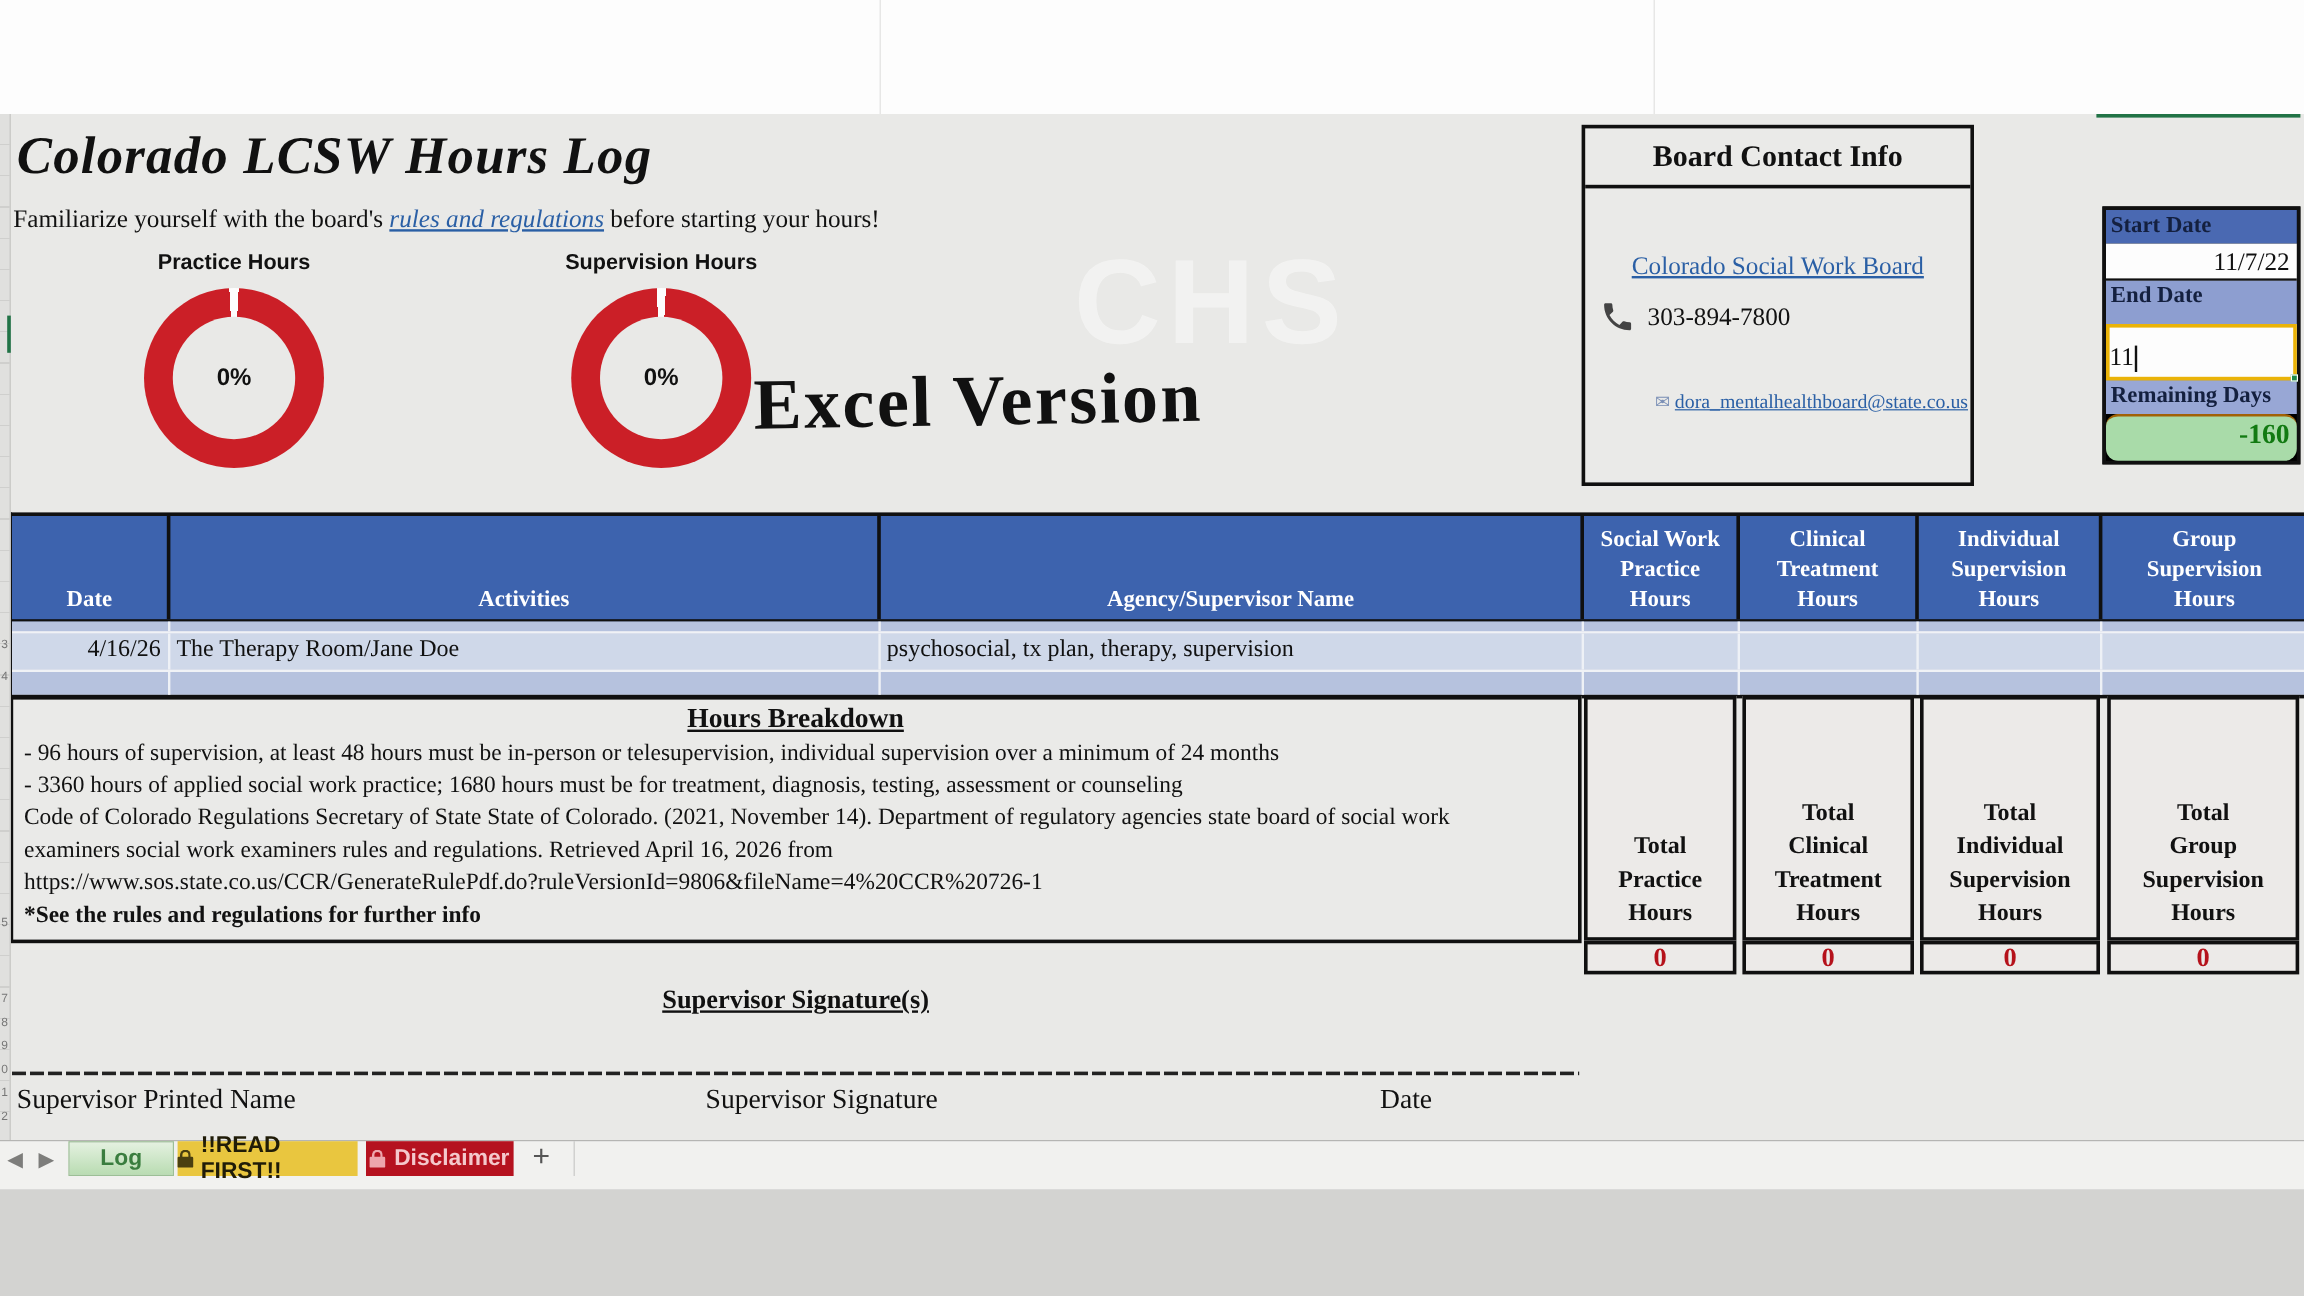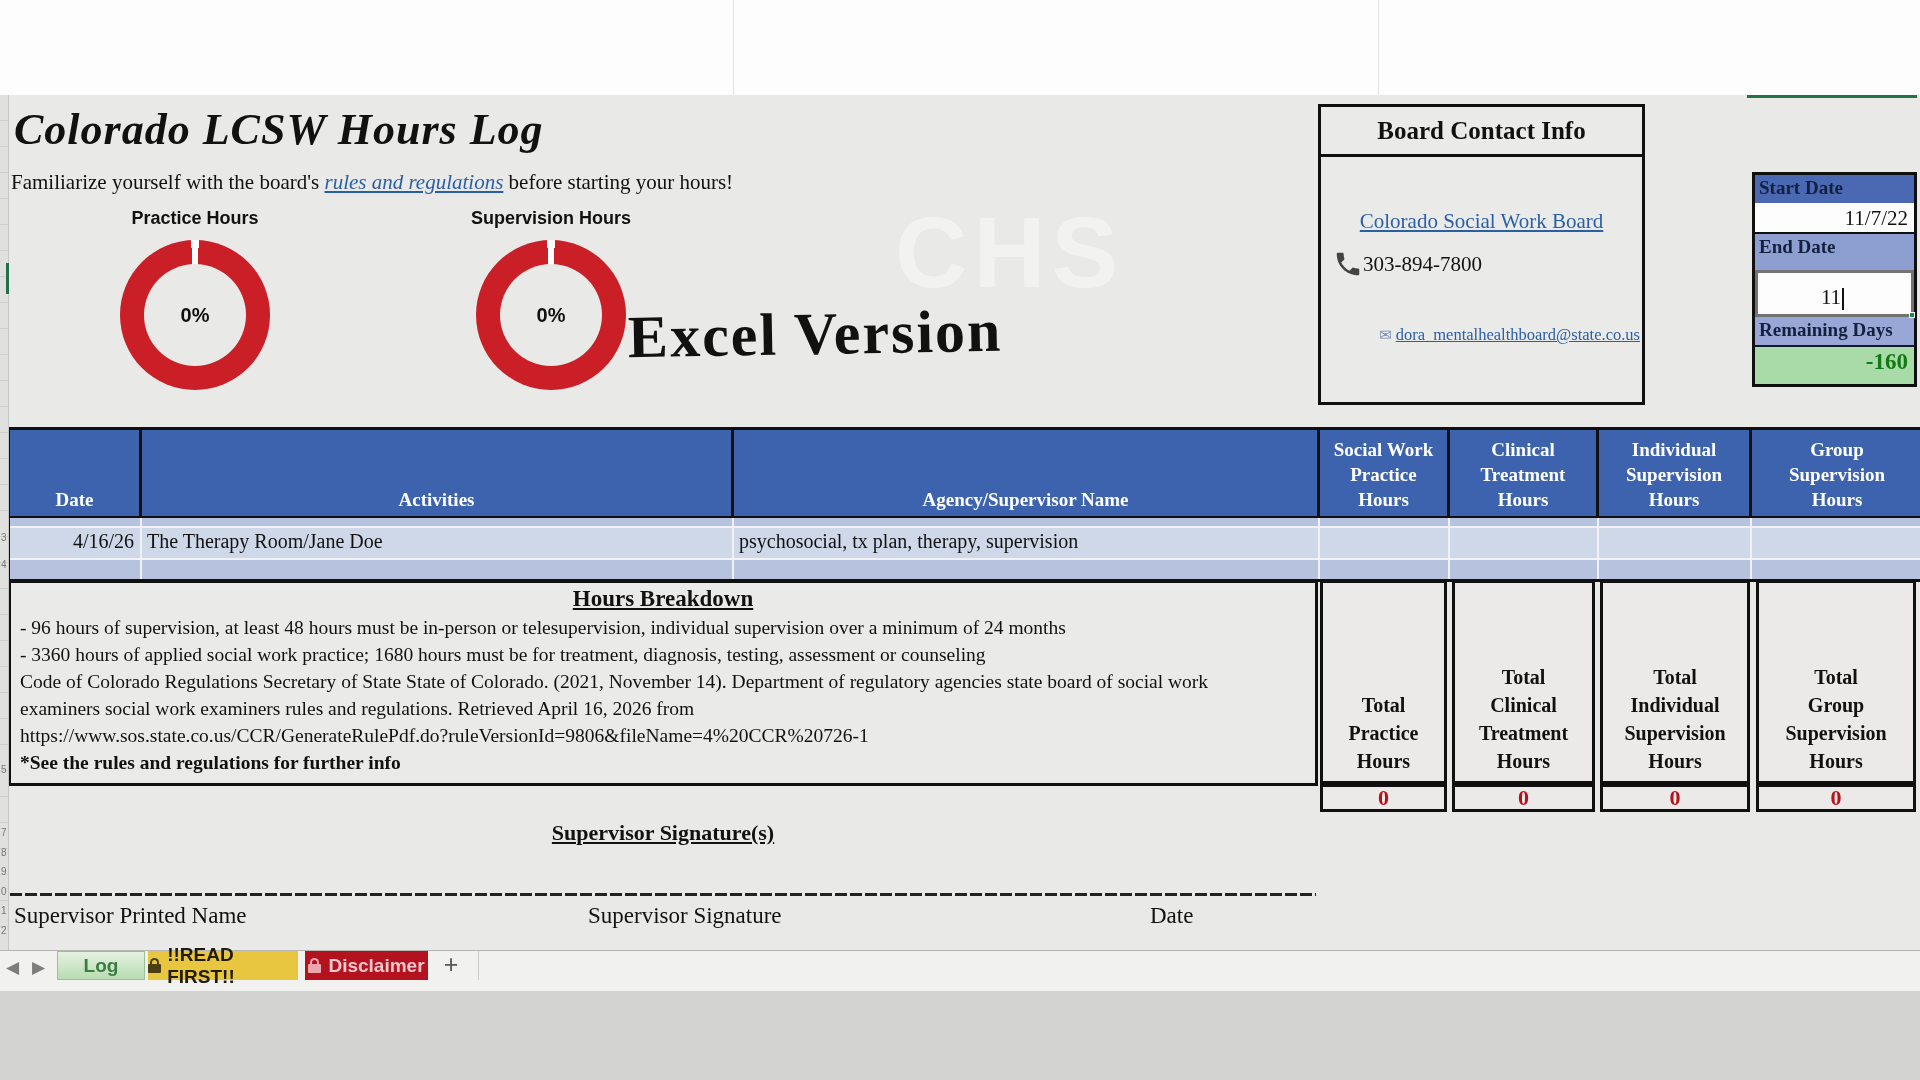--- a/index.html
+++ b/index.html
@@ -39,39 +39,39 @@
                    transform:rotate(-1deg); letter-spacing:2px; }
   .watermark { position:absolute; left:895px; top:195px; font:bold 100px "Liberation Sans", sans-serif;
                color:#ffffff; opacity:.45; letter-spacing:6px; }
 
   
   .board { position:absolute; left:1318px; top:104px; width:327px; height:301px;
            border:3px solid #101010; background:#eaeae8; }
   .board-head { height:50px; border-bottom:3px solid #101010; display:flex; align-items:center; justify-content:center;
                 font-size:25px; font-weight:bold; }
   .board-link { display:block; text-align:center; margin-top:52px; font-size:21px; }
-  .board-phone { position:absolute; left:12px; top:142px; display:flex; align-items:center; font-size:21px; }
+  .board-phone { position:absolute; left:12px; top:142px; display:flex; align-items:center; gap:10px; font-size:21px; }
   .phone-icon svg { display:block; }
   .board-email { position:absolute; right:2px; top:218px; font-size:16.5px; display:flex; align-items:center; gap:4px; }
   .mail-icon { color:#7a8fb5; font-size:15px; }
 
   
   .dates { position:absolute; left:1752px; top:172px; width:165px; height:215px;
            border:3px solid #101010; display:flex; flex-direction:column; background:#000000; }
   .d-label { font-weight:bold; color:#14203f; font-size:19px; padding:2px 0 0 4px; }
   .d-start-label { height:28px; background:#4a69b2; }
   .d-start-val { height:31px; background:#fdfdfd; border-bottom:2px solid #101010; text-align:right; font-size:21px; padding:3px 6px 0 0; }
   .d-end-label { height:36px; background:#8d9ed0; }
-  .d-end-val { height:47px; background:#fdfdfd; border:3px solid #737373; text-align:right; font-size:21px;
-               display:flex; align-items:flex-end; justify-content:center; padding:0 4px 4px 0; position:relative; }
+  .d-end-val { height:47px; background:#fdfdfd; border:3px solid #eab308; text-align:right; font-size:21px;
+               display:flex; align-items:flex-end; justify-content:flex-start; padding:0 4px 4px 0; position:relative; }
   .cursor { display:inline-block; width:2px; height:22px; background:#111; margin-left:1px; }
   .fill-handle { position:absolute; right:-4px; bottom:-4px; width:6px; height:6px; background:#1e8a4c; border:1px solid #fff; }
   .d-rem-label { height:28px; background:#98a7d5; }
   .d-rem-val { flex:1; background:#a9dba9; color:#127a12; font-weight:bold; text-align:right; font-size:23px;
-               padding:2px 6px 0 0; border-top:2px solid #0f172a; }
+               padding:2px 6px 0 0; border-top:2px solid #a16207;border-radius:10px; }
 
   
   .logtable { position:absolute; left:8px; top:427px; width:1912px; border-top:3px solid #101010; border-left:2px solid #101010; }
   .tr { display:grid; grid-template-columns:132px 592px 586px 130px 149px 153px 170px; }
   .th-row { height:88px; background:#3d63ae; border-bottom:2px solid #101010; }
   .th { color:#fff; font-weight:bold; font-size:19px; line-height:1.32; text-align:center;
         display:flex; align-items:flex-end; justify-content:center; padding-bottom:4px;
         border-right:3px solid #101010; white-space:pre-line; }
   .th:last-child { border-right:none; }
   .sliver { height:10px; background:#b6c2de; border-bottom:2px solid #f0f2f6; }

